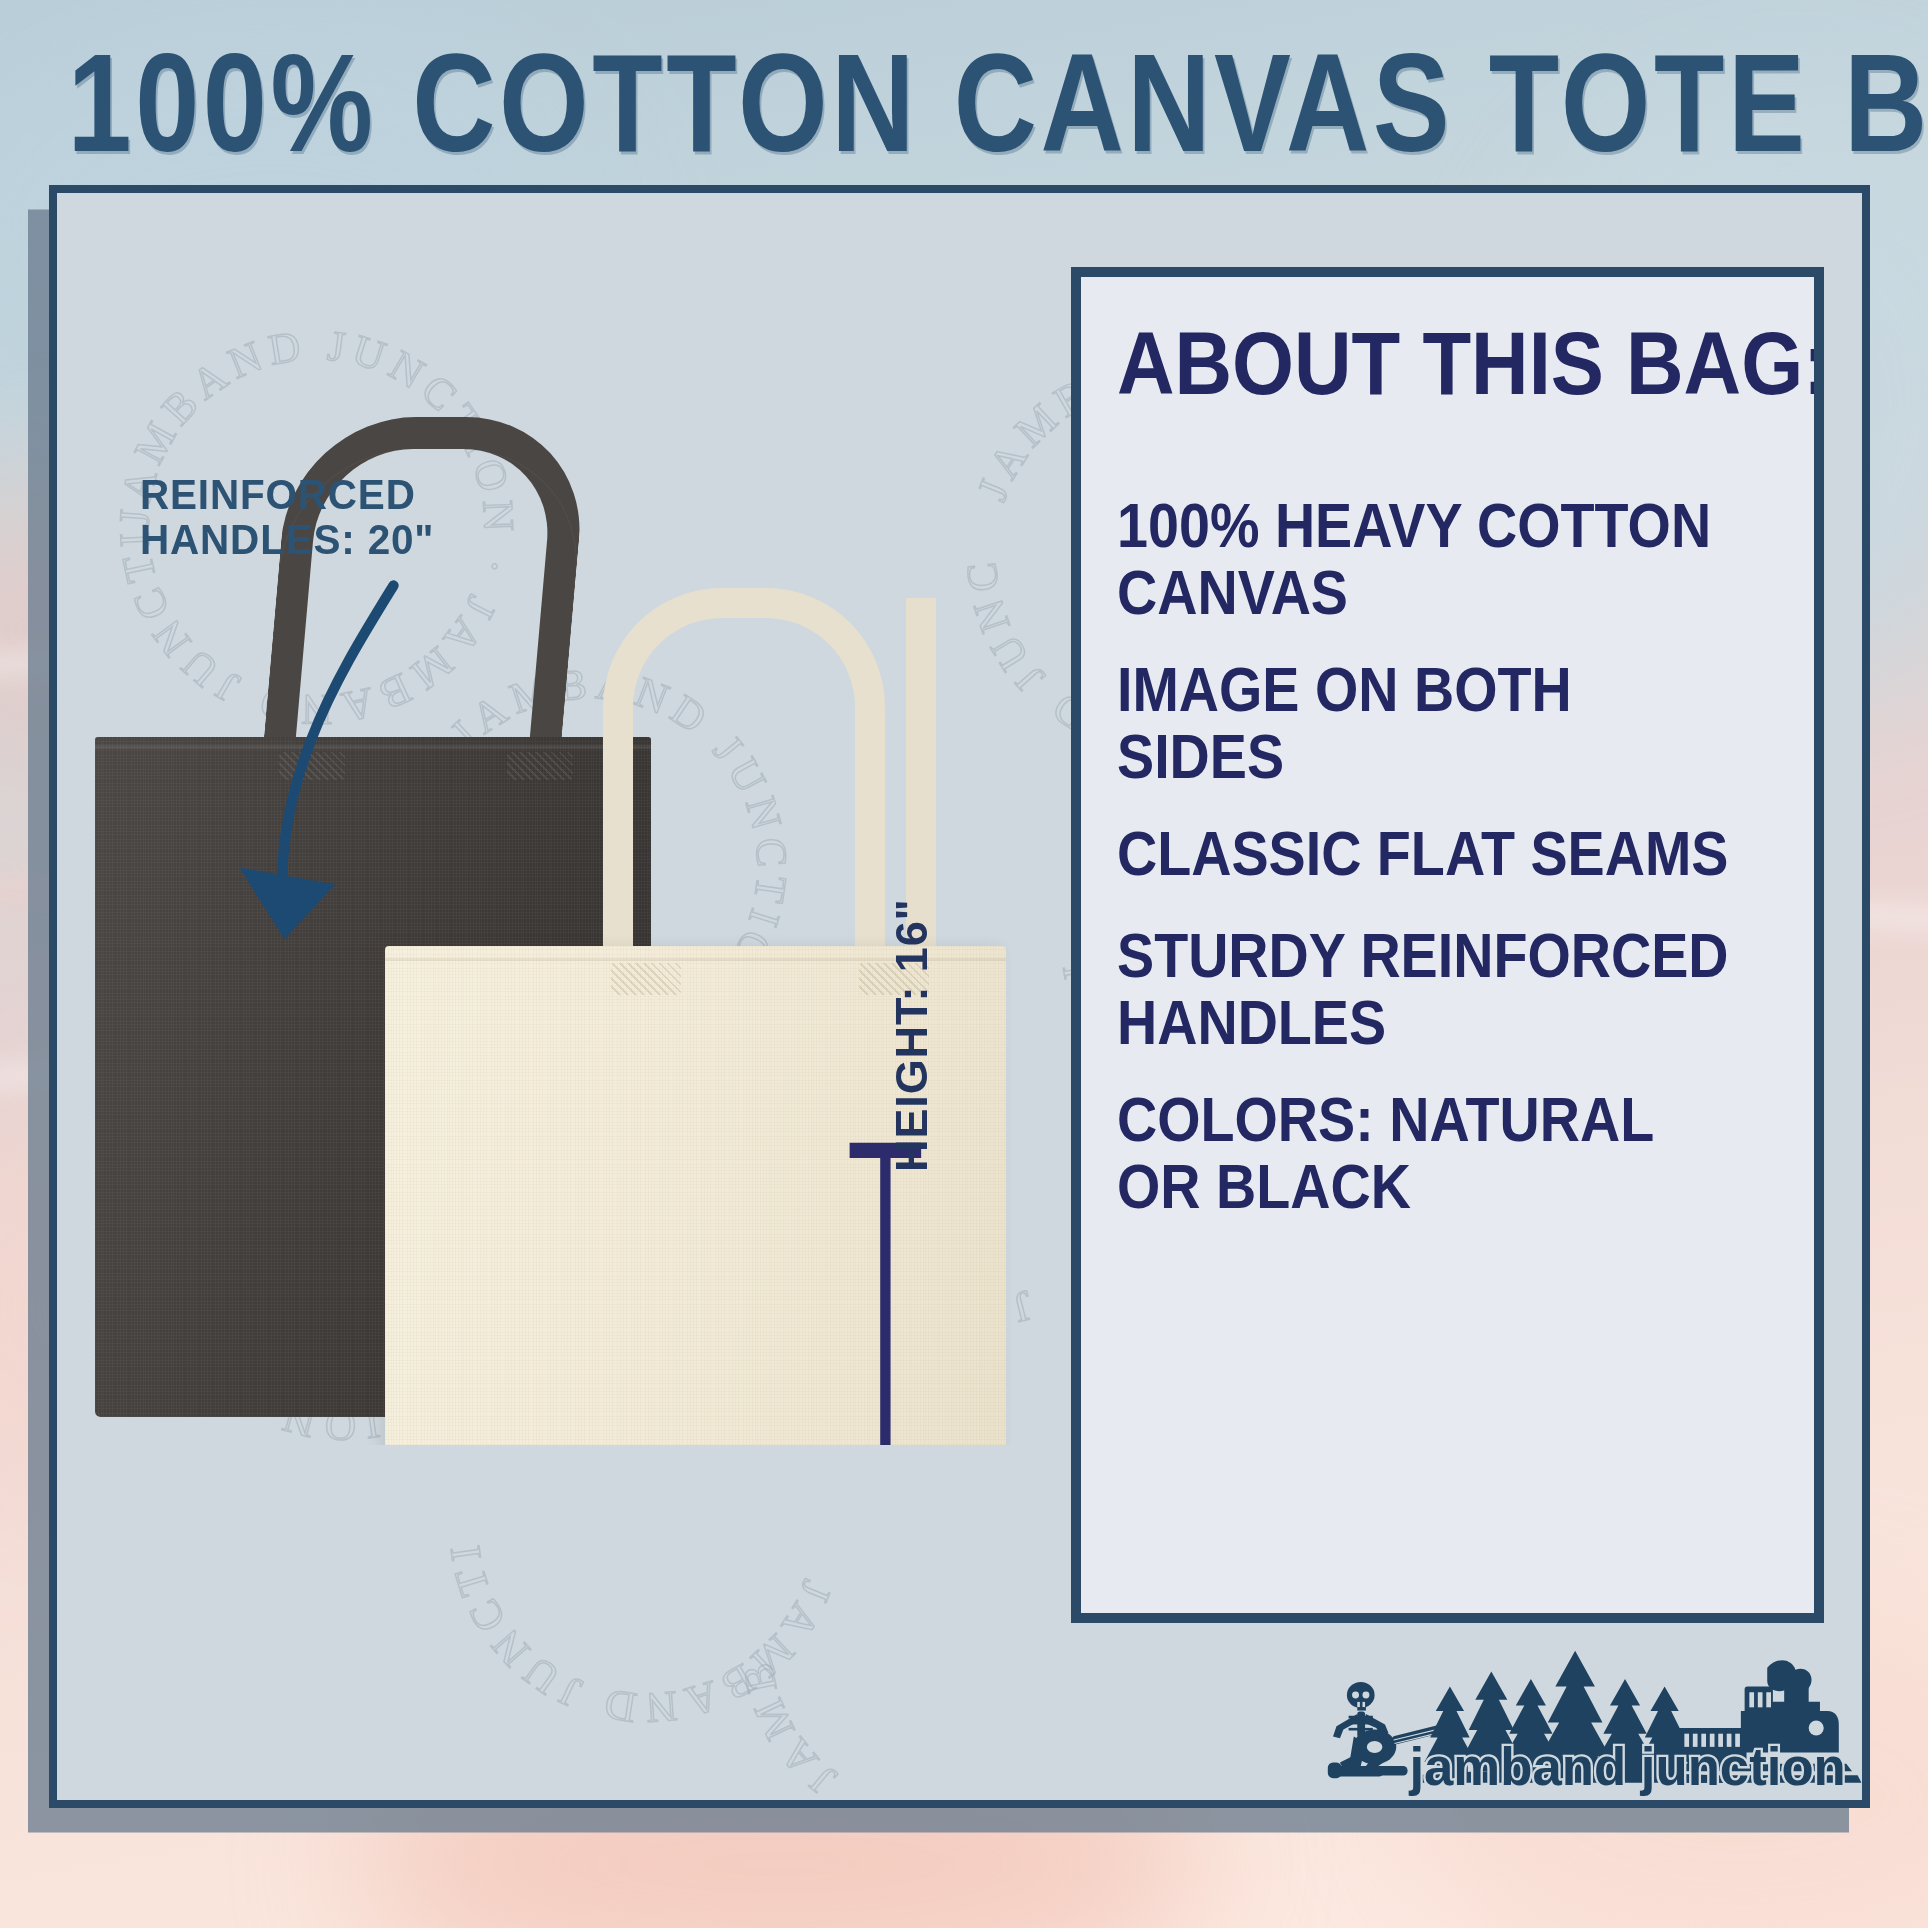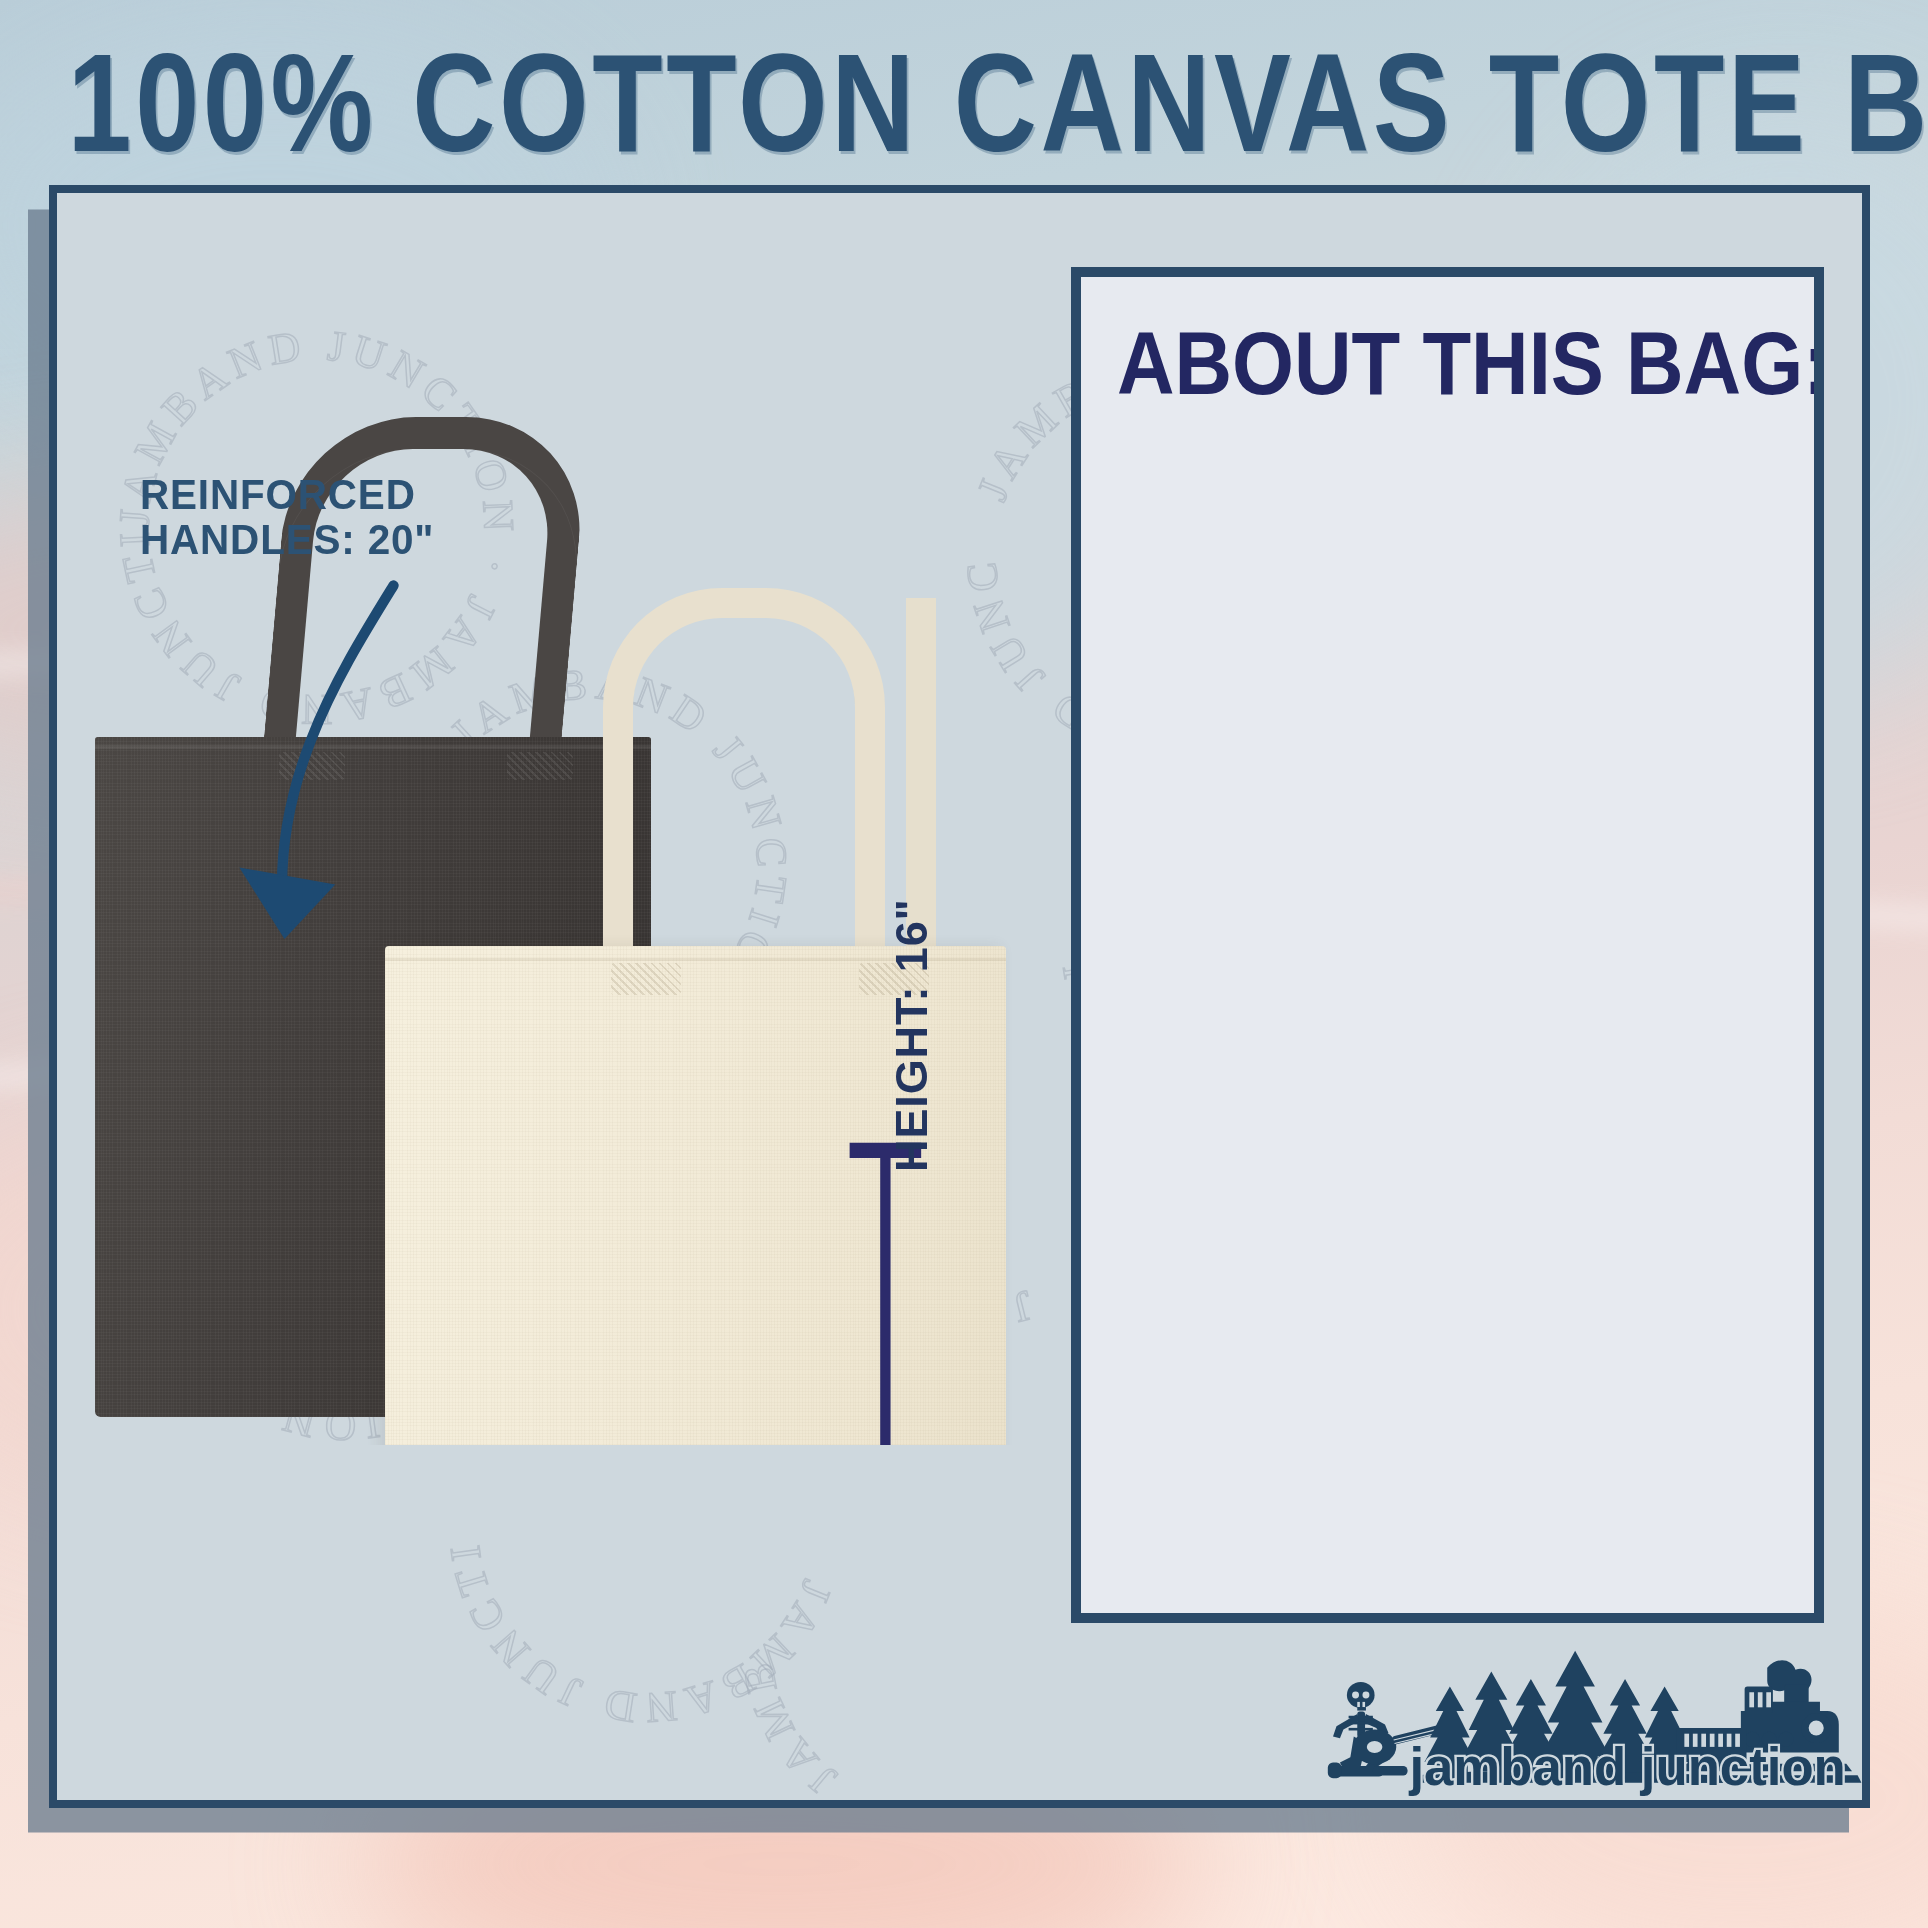--- a/index.html
+++ b/index.html
@@ -377,20 +377,27 @@
         <path d="M208 16 C 150 110, 74 230, 92 380" fill="none" stroke="#1d4a72" stroke-width="11" stroke-linecap="round"></path>
         <path d="M92 392 L 44 316 L 146 334 Z" fill="#1d4a72"></path>
       </svg>
 
       <div id="height-label">HEIGHT: 16"</div>
       <div id="width-label">WIDTH: 15"</div>
     </div>
 
     <div id="about-panel">
       <div id="about-title">ABOUT THIS BAG:</div>
+      <ul id="about-list">
+        <li>100% HEAVY COTTON CANVAS</li>
+        <li>IMAGE ON BOTH SIDES</li>
+        <li>CLASSIC FLAT SEAMS</li>
+        <li>STURDY REINFORCED HANDLES</li>
+        <li>COLORS: NATURAL OR BLACK</li>
+      </ul>
     </div>
 
     <div id="logo">
       <svg viewBox="0 0 600 230">
         <g fill="#1f4260">
 
           <g transform="translate(2,92) scale(0.92)">
             <ellipse cx="46" cy="14" rx="16" ry="15"></ellipse>
             <circle cx="40" cy="14" r="4" fill="#ced8de"></circle>
             <circle cx="52" cy="14" r="4" fill="#ced8de"></circle>

